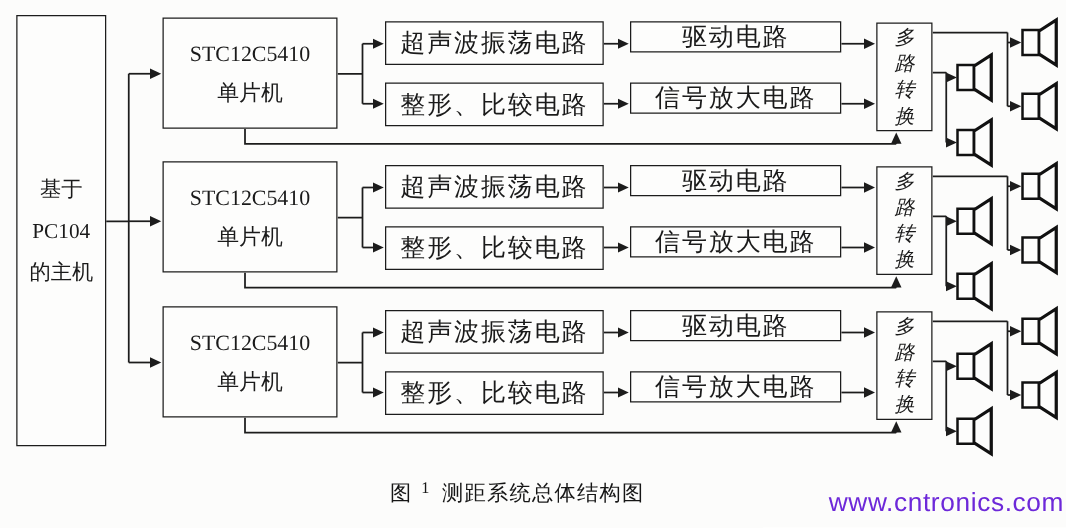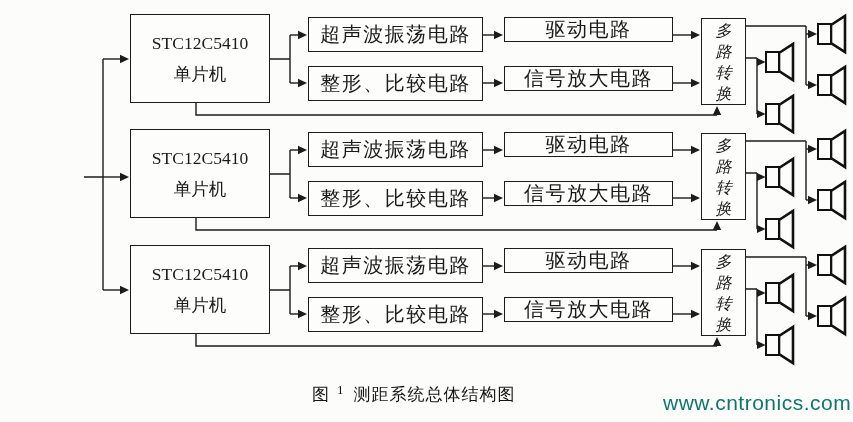--- a/index.html
+++ b/index.html
@@ -21,21 +21,21 @@
   .osc,.shp{left:308px;width:175px;height:35px;}
   .drv,.amp{left:504px;width:169px;height:25px;}
   .osc.r1,.drv.r1{top:17px}.osc.r2,.drv.r2{top:132px}.osc.r3,.drv.r3{top:248px}
   .shp.r1,.amp.r1{top:66px}.shp.r2,.amp.r2{top:181px}.shp.r3,.amp.r3{top:297px}
   .mux{left:701px;width:45px;height:87px;font-size:16px;line-height:21px;}
   .mux.r1{top:18px}.mux.r2{top:133px}.mux.r3{top:249px}
   .mux span{display:block;width:17px;margin:14px auto;word-break:break-all;text-align:center;font-style:italic;}
   .caption{position:absolute;left:312px;top:382px;font-size:17px;letter-spacing:1px;color:#161616;}
   .fignum{font-size:13px;vertical-align:6px;margin:0 10px 0 7px;letter-spacing:0;}
   .watermark{
-    position:absolute;left:663px;top:391px;font-size:21px;color:#0f766e;
+    position:absolute;left:663px;top:391px;font-size:21px;color:#6d28d9;
     font-family:"Liberation Sans","DejaVu Sans",sans-serif;letter-spacing:0.5px;
   }
 </style>
 </head>
 <body>
 
 <div class="stage">
 
   <svg id="wires" class="wires" width="853" height="422" viewBox="0 0 853 422">
     <defs>
@@ -103,20 +103,25 @@
       <path d="M806 265 H809" class="wire" marker-end="url(#ah)"></path>
       <path d="M806 316 H809" class="wire" marker-end="url(#ah)"></path>
       <path d="M757 293 H757.5" class="wire" marker-end="url(#ah)"></path>
       <path d="M757 345 H757.5" class="wire" marker-end="url(#ah)"></path>
       <use href="#spk" x="818" y="265"></use>
       <use href="#spk" x="818" y="316"></use>
       <use href="#spk" x="766" y="293"></use>
       <use href="#spk" x="766" y="345"></use>
     </svg>
 
+  <div class="box host">
+    <span class="prewrap">基于
+PC104
+的主机</span>
+  </div>
 
   <div class="box mcu r1">
     <span class="prewrap">STC12C5410
 单片机</span>
   </div>
   <div class="box sm osc r1">超声波振荡电路</div>
   <div class="box sm shp r1">整形、比较电路</div>
   <div class="box sm drv r1">驱动电路</div>
   <div class="box sm amp r1">信号放大电路</div>
   <div class="box mux r1">

